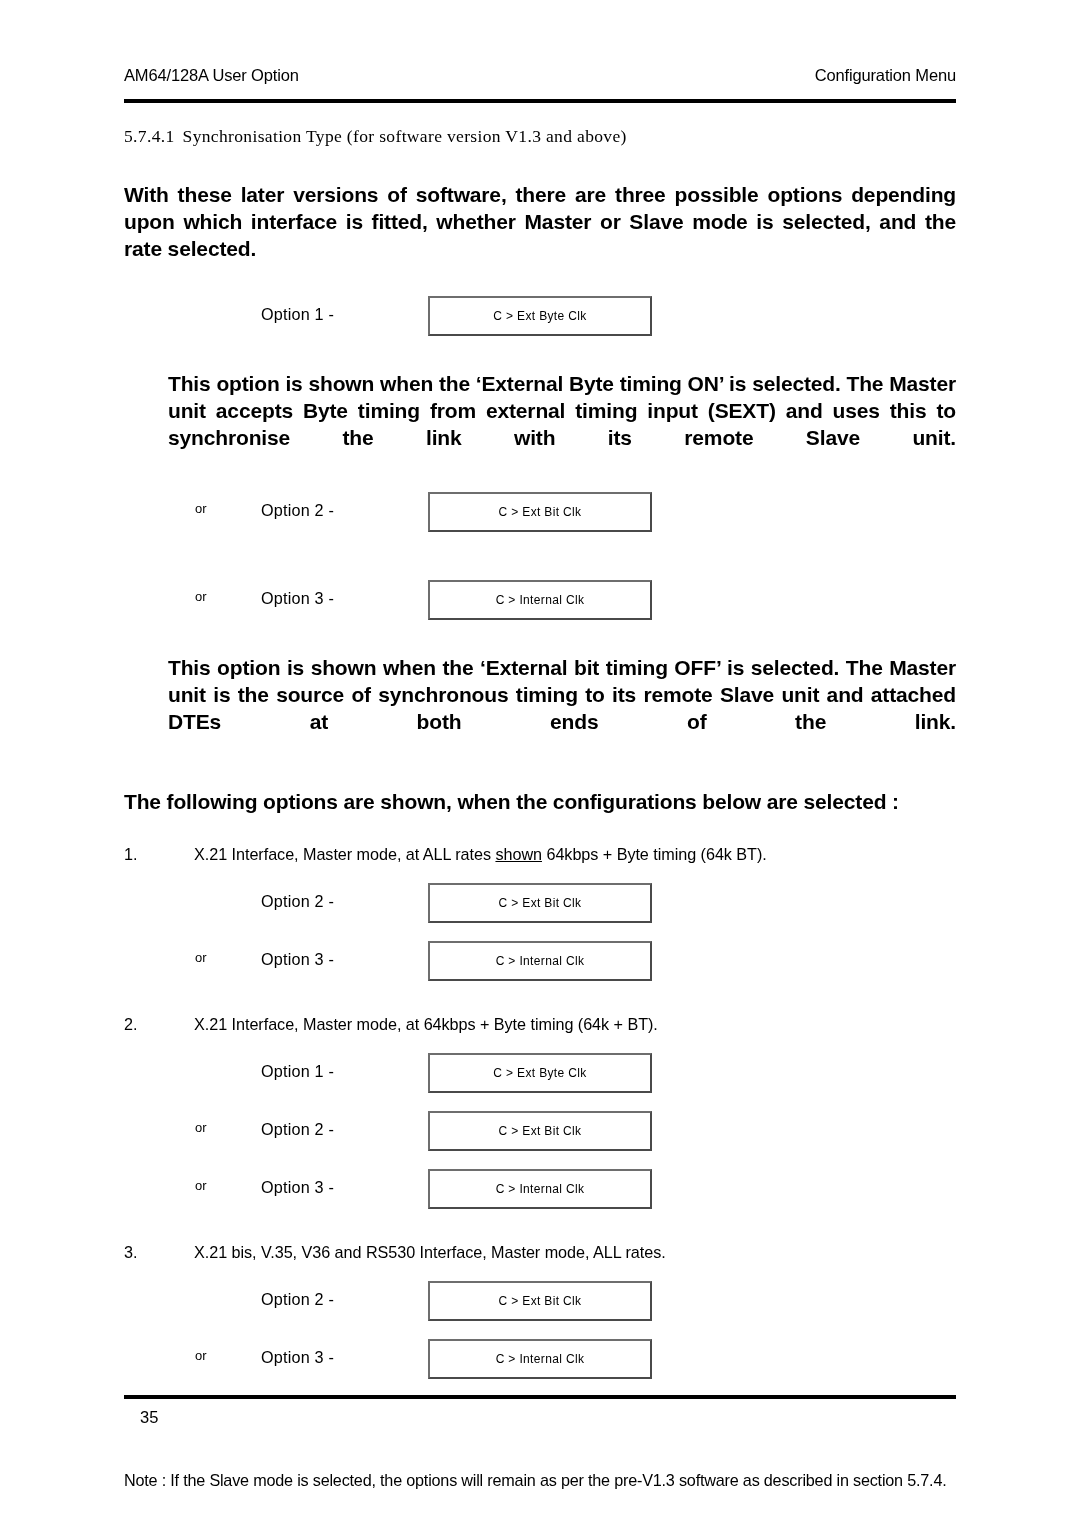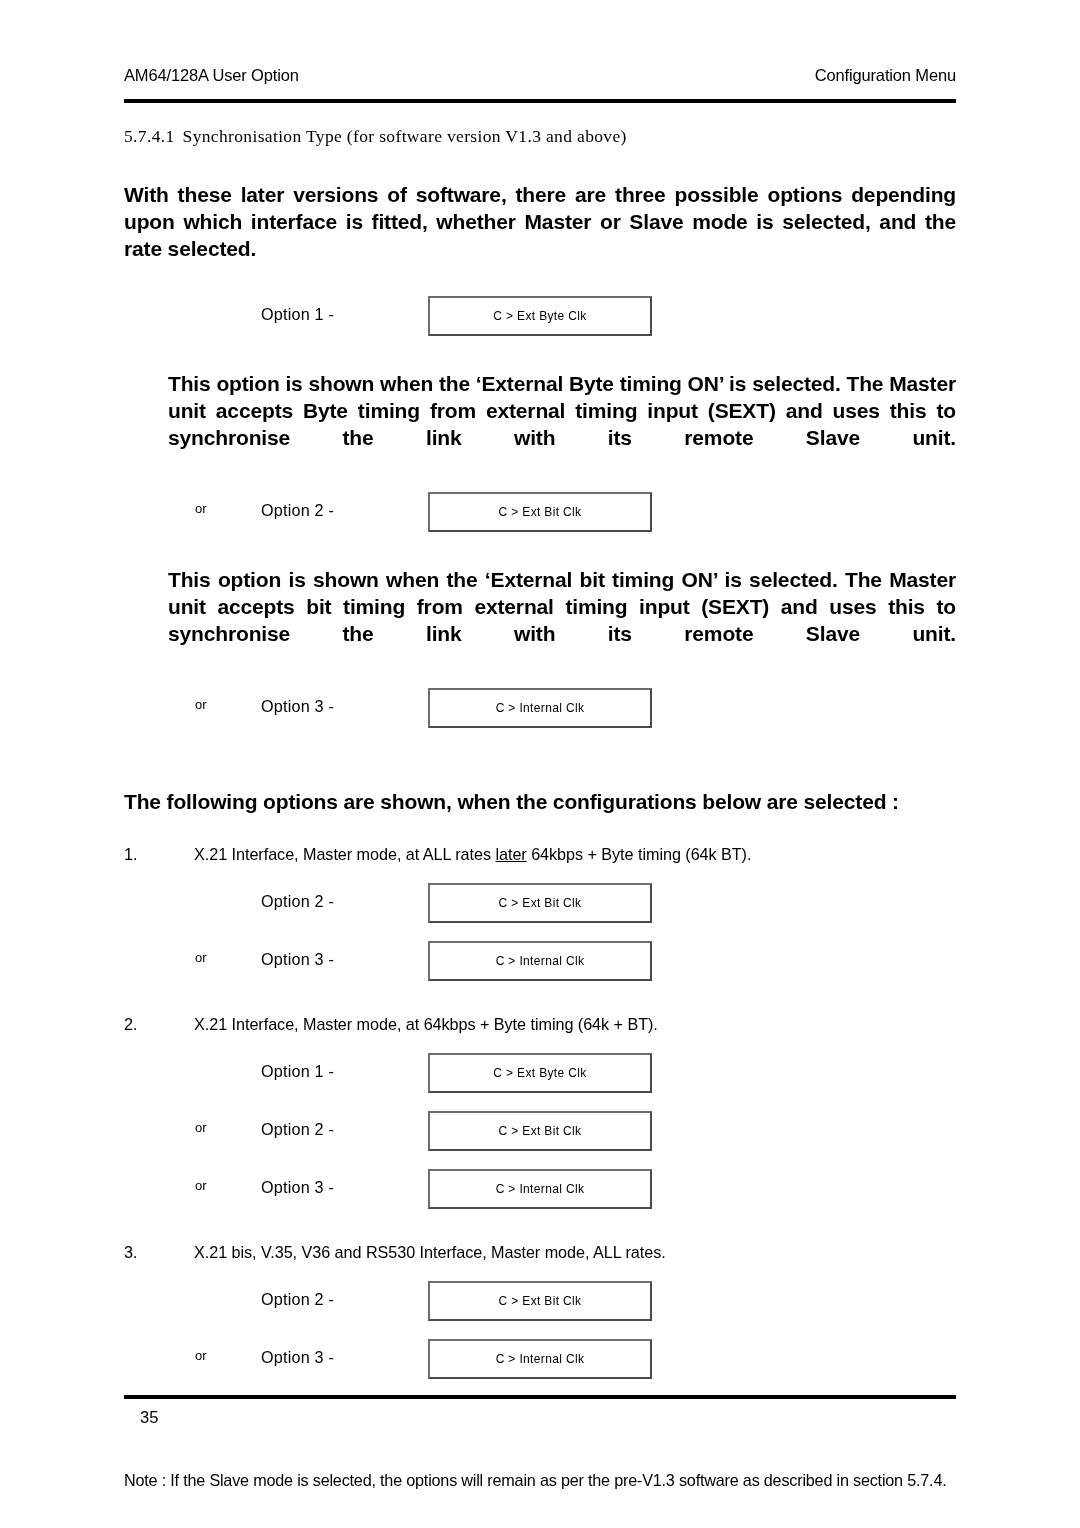--- a/index.html
+++ b/index.html
@@ -199,41 +199,41 @@
     <p class="body justify-full">This option is shown when the ‘External Byte timing ON’ is selected. The Master unit accepts Byte timing from external timing input (SEXT) and uses this to synchronise the link with its remote Slave unit.</p>
 
     <div class="option-row">
       <span class="or-label">or</span>
       <span class="opt-label">Option 2 -</span>
       <div class="opt-box">C &gt; Ext Bit Clk</div>
     </div>
 
     <div class="gap-30"></div>
 
-    <p class="body justify-full">This option is shown when the ‘External bit timing ON’ is selected. The Master unit accepts bit timing from external timing input (SEXT) and uses this to synchronise the link with its remote Slave unit.</p>
 
     <div class="option-row">
       <span class="or-label">or</span>
       <span class="opt-label">Option 3 -</span>
       <div class="opt-box">C &gt; Internal Clk</div>
     </div>
 
     <div class="gap-30"></div>
 
+    <p class="body justify-full">This option is shown when the ‘External bit timing OFF’ is selected. The Master unit is the source of synchronous timing to its remote Slave unit and attached DTEs at both ends of the link.</p>
 
     <div class="gap-26"></div>
 
     <p class="body">The following options are shown, when the configurations below are selected :</p>
 
     <div class="gap-26"></div>
 
     <div id="numbered-list">
         <div class="num-item">
           <span class="marker">1.</span>
-          <span class="text"><span>X.21 Interface, Master mode, at ALL rates </span><span class="uline">later</span><span> 64kbps + Byte timing (64k BT).</span></span>
+          <span class="text"><span>X.21 Interface, Master mode, at ALL rates </span><span class="uline">shown</span><span> 64kbps + Byte timing (64k BT).</span></span>
         </div>
         <div>
           <div class="option-row">
             <span class="or-label"></span>
             <span class="opt-label">Option  2 -</span>
             <div class="opt-box">C &gt; Ext Bit Clk</div>
           </div>
           <div class="option-row">
             <span class="or-label">or</span>
             <span class="opt-label">Option  3 -</span>

